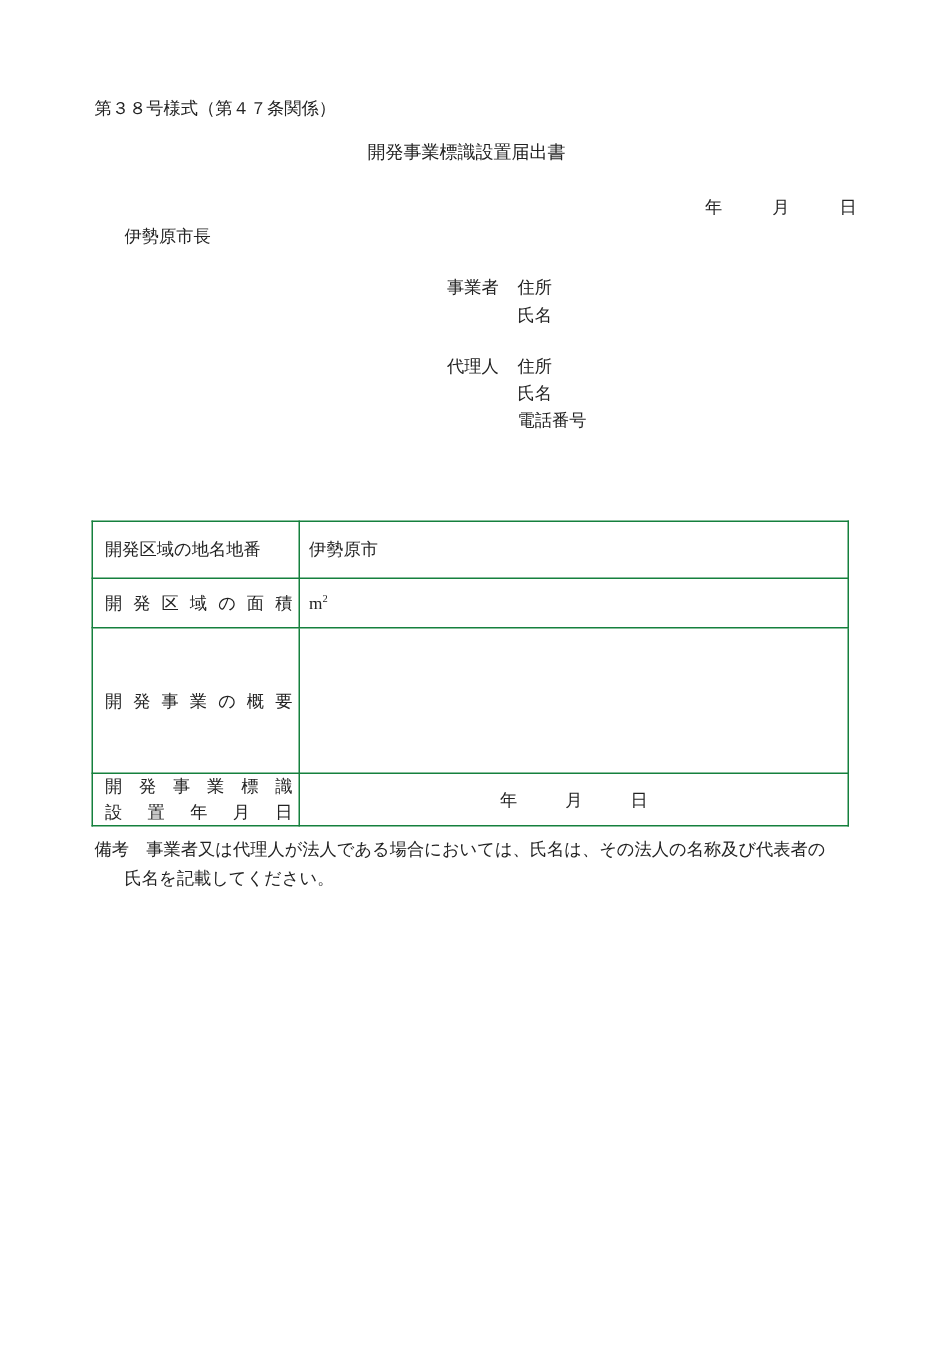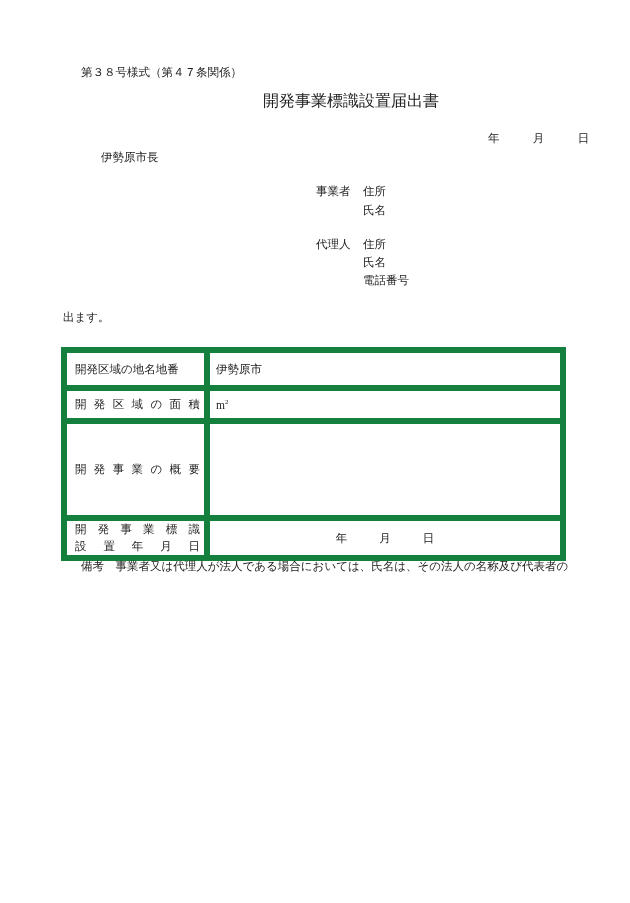--- a/index.html
+++ b/index.html
@@ -1,36 +1,36 @@
 <!DOCTYPE html>
 <html><head>
 <meta charset="utf-8">
 <style>
   html, body { margin: 0; padding: 0; }
   body {
     width: 630px; height: 903px; background: #ffffff; position: relative;
     font-family: "DejaVu Serif", "Liberation Serif", serif;
     color: #222; font-size: 11.5px; overflow: hidden;
   }
-  .abs { position: absolute; white-space: nowrap; line-height: 14px; margin-left: 18px; }
+  .abs { position: absolute; white-space: nowrap; line-height: 14px; }
   .form-number { left: 63px; top: 65px; }
-  .doc-title { left: 245px; top: 94px; font-size: 16px; }
+  .doc-title { left: 245px; top: 94px; font-size: 12px; }
   .date-line { left: 470px; top: 131px; }
   .date-line span { display: inline-block; }
   .addressee { left: 83px; top: 150px; text-align: center; }
   .party-role { left: 298px; }
   .party-field { left: 345px; }
   .body-text { left: 69px; top: 307px; width: 500px; white-space: normal; line-height: 20px; text-indent: 14px; margin-left: -6px; }
   .body-text .line2 { display: block; text-indent: 0; }
 
   table.main {
     position: absolute; left: 61px; top: 347px; width: 505px;
     border-collapse: collapse; table-layout: fixed;
   }
-  table.main td { border: 6px solid #15803d; padding: 0; vertical-align: middle; }
+  table.main td { border: 1px solid #15803d; padding: 0; vertical-align: middle; }
   table.main td.label { width: 125px; padding-left: 8px; padding-right: 4px; }
   table.main td.value { padding-left: 6px; padding-right: 6px; }
   .r1 { height: 38px; } .r2 { height: 33px; } .r3 { height: 97px; } .r4 { height: 34px; }
   .spaced { display: flex; justify-content: space-between; }
   .spaced-two { line-height: 17px; }
   .unit { text-align: left; font-family: Liberation Serif, serif; }
   .unit sup { font-size: 7px; }
   .center { text-align: center; }
   .notes { left: 63px; top: 557px; line-height: 19px; }
   .notes .indent { padding-left: 20px; }
@@ -54,21 +54,20 @@
 <div class="abs party-role" style="top:184px">事業者</div>
 <div class="abs party-field" style="top:184px">住所</div>
 <div class="abs party-field" style="top:203px">氏名</div>
 
 <div class="abs party-role" style="top:237px">代理人</div>
 <div class="abs party-field" style="top:237px">住所</div>
 <div class="abs party-field" style="top:255px">氏名</div>
 <div class="abs party-field" style="top:273px">電話番号</div>
 
 <div class="abs body-text">
-  <span class="line2">出ます。</span>
 </div>
 
 <table class="main">
   <tbody>
       <tr class="r1">
     <td class="label">開発区域の地名地番</td>
     <td class="value">伊勢原市</td>
   </tr>
   <tr class="r2">
     <td class="label">
@@ -118,13 +117,14 @@
     </td>
     <td class="value center">
       <span>年</span><span style="display:inline-block;width:32px"></span><span>月</span><span style="display:inline-block;width:32px"></span><span>日</span>
     </td>
   </tr>
 </tbody>
   </table>
 
 <div class="abs notes">
   <div>備考　事業者又は代理人が法人である場合においては、氏名は、その法人の名称及び代表者の</div>
+  <div class="indent">氏名を記載してください。</div>
 </div>
 
 </body></html>

